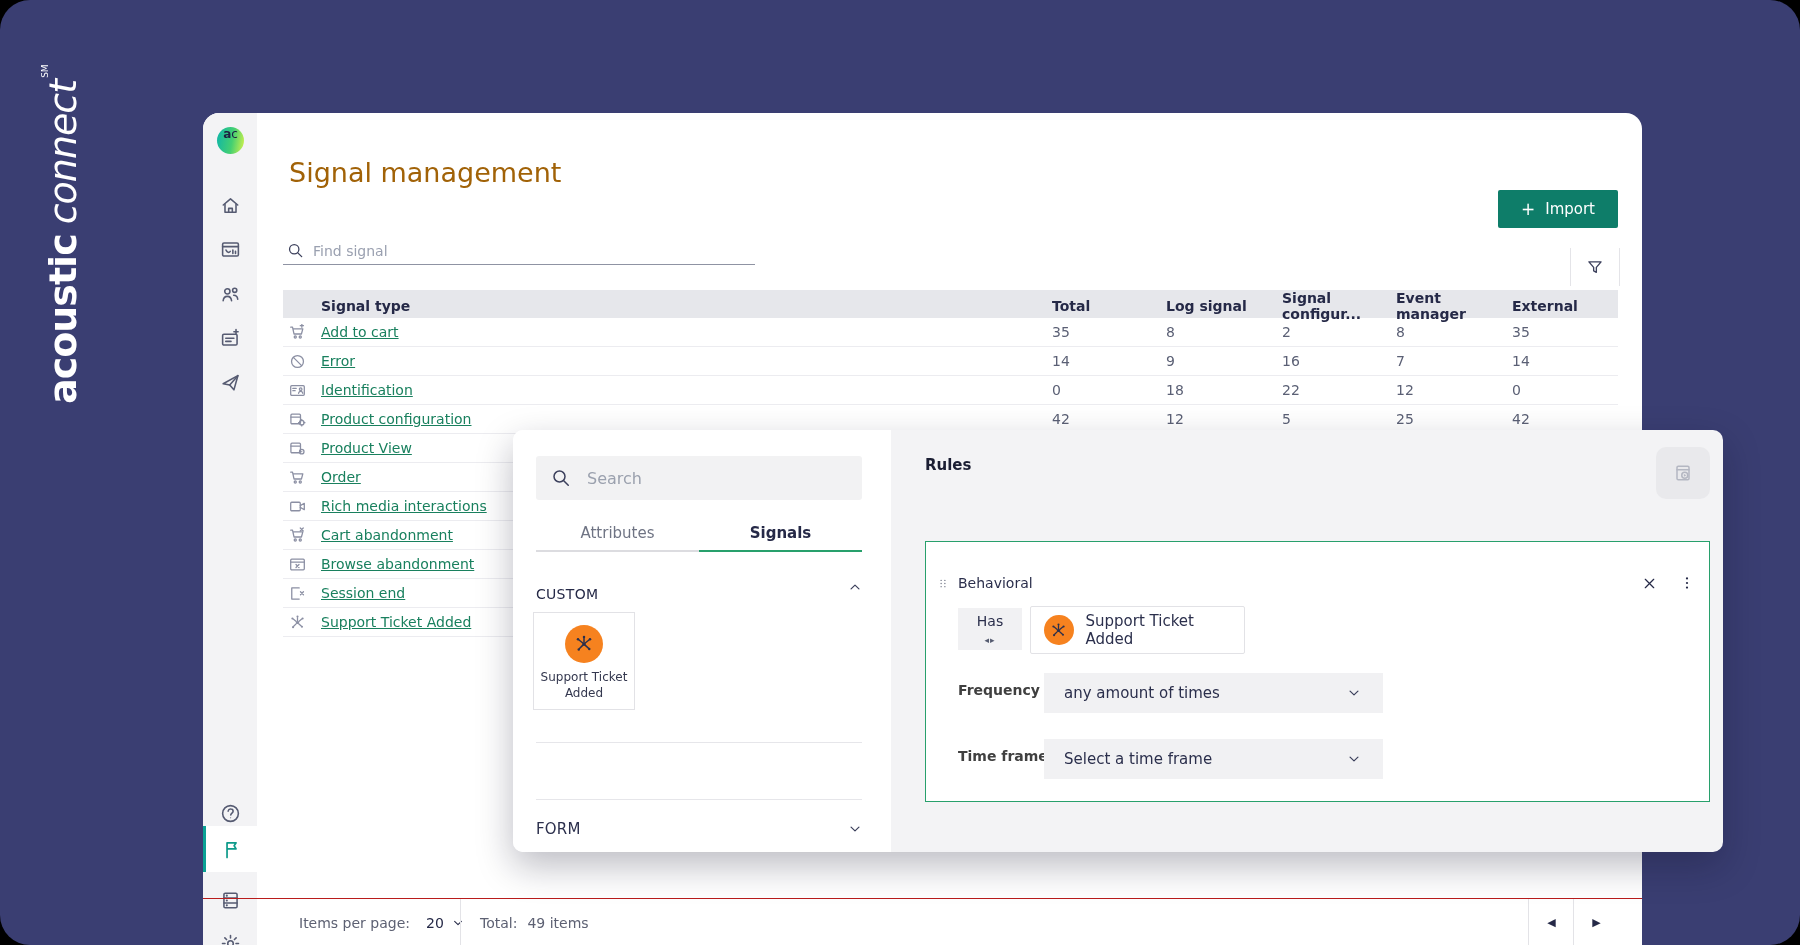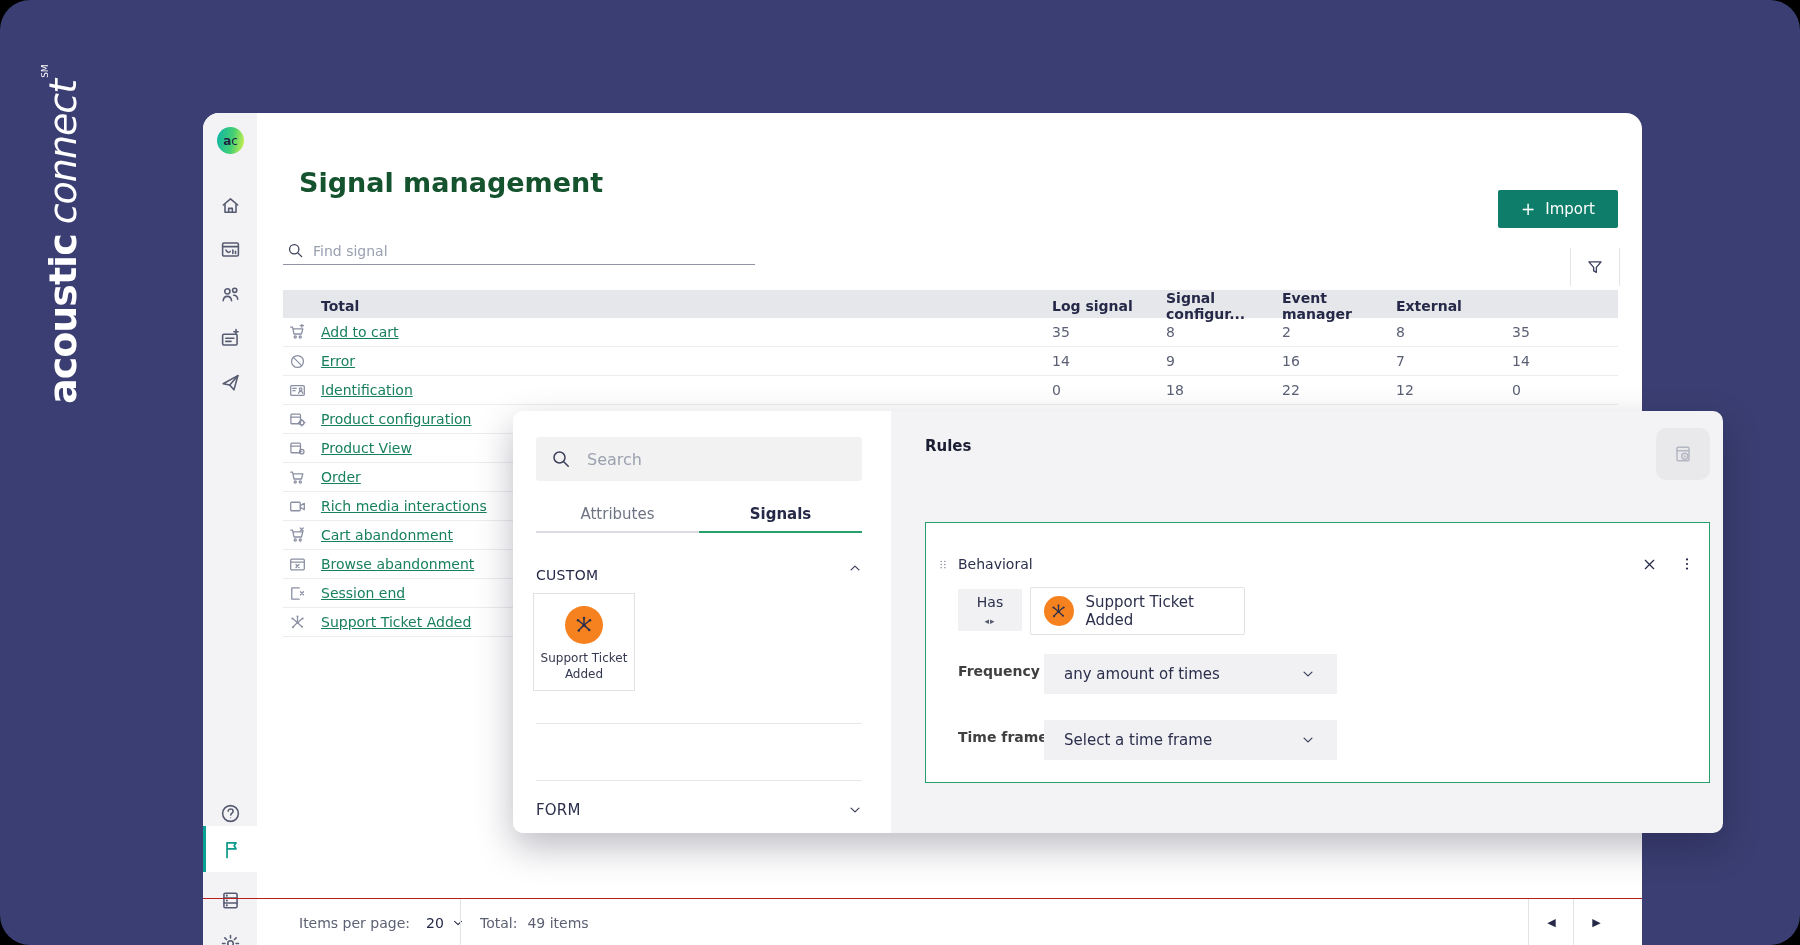--- a/index.html
+++ b/index.html
@@ -9,28 +9,28 @@
   
   .brand{position:absolute;left:40px;top:404px;z-index:1;}
   .brand-inner{display:block;transform:rotate(-90deg);transform-origin:0 0;white-space:nowrap;color:#fff;font-size:38px;letter-spacing:-1px;}
   .brand-acoustic{font-weight:700;}
   .brand-connect{font-weight:300;font-style:italic;margin-left:10px;}
   .brand-sm{font-size:9px;font-style:normal;font-weight:400;vertical-align:28px;margin-left:2px;letter-spacing:0;}
 
   
   .app{position:absolute;left:203px;top:113px;width:1439px;height:832px;background:#fff;border-radius:16px 16px 0 0;z-index:2;}
   .rail{position:absolute;left:0;top:0;width:54px;height:832px;background:#f3f3f5;border-radius:16px 0 0 0;}
-  .avatar{position:absolute;left:14px;top:14px;width:27px;height:27px;border-radius:50%;background:linear-gradient(100deg,#12b7a5 5%,#43cf72 55%,#c6ef4e 95%);color:#1d2142;font-size:12px;display:flex;align-items:center;justify-content:center;}
+  .avatar{position:absolute;left:14px;top:14px;width:27px;height:27px;border-radius:50%;background:linear-gradient(100deg,#12b7a5 5%,#43cf72 55%,#c6ef4e 95%);color:#1d2142;font-size:12px;display:flex;align-items:flex-start;justify-content:center;}
   .avatar b{font-weight:700;}
   .rail-item{position:absolute;left:0;width:54px;height:44px;display:flex;align-items:center;justify-content:center;color:#565b72;cursor:pointer;}
   .rail-item.active{background:#fff;border-left:3px solid #0aa194;width:51px;color:#0d9a8a;height:46px;}
   .rail-item .icon{width:21px;height:21px;display:block;}
   .icon svg{width:100%;height:100%;display:block;}
   
-  .page-title{position:absolute;left:80px;top:38px;font-size:27px;font-weight:700;color:#14532d;margin:16px;}
+  .page-title{position:absolute;left:80px;top:38px;font-size:27px;font-weight:400;color:#a16207;margin:6px;}
   .import-btn{position:absolute;left:1295px;top:77px;width:120px;height:38px;background:var(--teal,#0e7d69);color:#fff;border:none;border-radius:2px;font-size:15px;font-family:inherit;display:flex;align-items:center;justify-content:center;gap:10px;cursor:pointer;}
   .import-plus{font-size:17px;font-weight:400;}
 
   .find-icon{position:absolute;left:84px;top:129px;width:17px;height:17px;color:#3c405c;}
   .find-input{position:absolute;left:108px;top:124px;width:380px;height:26px;border:none;background:transparent;outline:none;font-family:inherit;font-size:14px;color:#252947;}
   .find-input::placeholder{color:#9aa0b0;}
   .find-underline{position:absolute;left:80px;top:151px;width:472px;border-bottom:1px solid #8f93a3;}
   .filter-seg{position:absolute;left:1367px;top:135px;width:48px;height:38px;border-left:1px solid #e4e4e8;border-right:1px solid #e4e4e8;display:flex;align-items:center;justify-content:center;color:#3c405c;cursor:pointer;}
   .filter-seg .icon{width:18px;height:18px;}
 
@@ -46,21 +46,21 @@
   .fleft{position:absolute;left:96px;top:0;height:47px;display:flex;align-items:center;gap:8px;}
   .ipp-select{display:flex;align-items:center;gap:8px;color:#252947;cursor:pointer;margin-left:8px;}
   .ipp-select .icon{width:12px;height:12px;color:#252947;}
   .fdivider{position:absolute;left:257px;top:0;height:47px;border-left:1px solid #e3e3e7;}
   .ftotal{position:absolute;left:277px;top:0;height:47px;display:flex;align-items:center;gap:10px;justify-content:flex-end;}
   .pg-btn{position:absolute;top:0;width:45px;height:47px;border-left:1px solid #e3e3e7;display:flex;align-items:center;justify-content:center;color:#252947;font-size:11px;cursor:pointer;background:#fff;}
   .pg-back{left:1325px;}
   .pg-fwd{left:1370px;}
 
   
-  .modal{position:absolute;left:513px;top:411px;width:1210px;height:422px;z-index:5;border-radius:10px;box-shadow:0 14px 36px rgba(14,16,40,.28);}
+  .modal{position:absolute;left:513px;top:430px;width:1210px;height:422px;z-index:5;border-radius:10px;box-shadow:0 14px 36px rgba(14,16,40,.28);}
   .picker{position:absolute;left:0;top:0;width:378px;height:422px;background:#fff;border-radius:10px 0 0 10px;}
   .searchbox{position:absolute;left:23px;top:26px;width:326px;height:44px;background:#f2f2f3;border-radius:3px;display:flex;align-items:center;}
   .searchbox .icon{width:20px;height:20px;color:#3c405c;margin:0 14px 0 15px;}
   .search-input{flex:1;border:none;background:transparent;outline:none;font-family:inherit;font-size:16px;color:#252947;}
   .search-input::placeholder{color:#9ba1ae;}
   .tabs{position:absolute;left:23px;top:92px;width:326px;height:30px;display:flex;}
   .tab{width:163px;text-align:center;font-size:15px;color:#6f7484;border-bottom:2px solid #dcdce0;padding-top:2px;cursor:pointer;}
   .tab.active{color:#252947;font-weight:700;border-bottom-color:var(--green,#28a06c);}
   .sect-head{position:absolute;left:23px;width:326px;height:28px;display:flex;align-items:center;justify-content:space-between;color:#252947;cursor:pointer;}
   .sect-head .label{font-size:14px;letter-spacing:.3px;margin-top:13px;}
@@ -88,21 +88,21 @@
   .rule-kebab{position:absolute;left:753px;top:33px;width:16px;height:16px;color:#252947;cursor:pointer;}
   .has-chip{position:absolute;left:32px;top:66px;width:64px;height:42px;background:#f1f1f3;display:flex;align-items:center;justify-content:center;gap:6px;font-size:14px;color:#2b2f4c;cursor:pointer;flex-direction:column;}
   .swap-glyph{font-size:9px;color:#555b70;letter-spacing:1px;}
   .signal-chip{position:absolute;left:104px;top:64px;width:213px;height:46px;background:#fff;border:1px solid #e2e2e6;border-radius:2px;display:flex;align-items:center;cursor:pointer;}
   .chip-circle{width:30px;height:30px;border-radius:50%;background:var(--orange,#f6821f);margin:0 12px 0 13px;display:flex;align-items:center;justify-content:center;color:#2b2f4c;}
   .chip-circle .icon{width:17px;height:17px;}
   .chip-label{font-size:15px;color:#2b2f4c;}
   .rule-label{position:absolute;left:32px;font-size:14px;font-weight:700;color:#404040;}
   .lbl-freq{top:140px;}
   .lbl-tf{top:206px;}
-  .dropdown{position:absolute;left:118px;width:293px;height:40px;background:#f1f1f3;display:flex;align-items:center;justify-content:space-between;font-size:15px;color:#2b2f4c;cursor:pointer;}
+  .dropdown{position:absolute;left:118px;width:339px;height:40px;background:#f1f1f3;display:flex;align-items:center;justify-content:space-between;font-size:15px;color:#2b2f4c;cursor:pointer;}
   .dd-freq{top:131px;}
   .dd-tf{top:197px;}
   .dropdown .dd-value{margin-left:20px;}
   .dropdown .icon{width:14px;height:14px;color:#3c405c;margin-right:22px;}
 </style>
 </head>
 <body>
 
 <div class="canvas">
 
@@ -218,20 +218,21 @@
     <div class="filter-seg">
         <span class="icon" id="funnel-icon">
           <svg viewBox="0 0 16 16" fill="none" stroke="currentColor" stroke-width="1.2" stroke-linecap="round" stroke-linejoin="round">
             <path d="M2.6 3.4h10.8L9.2 8.3v4.4l-2.4-1.3V8.3L2.6 3.4Z"></path>
           </svg>
         </span>
       </div>
 
     <div class="thead tgrid">
       <span></span>
+      <span>Signal type</span>
       <span>Total</span>
       <span>Log signal</span>
       <span>Signal configur...</span>
       <span>Event manager</span>
       <span>External</span>
     </div>
     <div class="tbody" id="table-body">
         <div class="trow tgrid">
           <span class="icon">
             <svg viewBox="0 0 16 16" fill="none" stroke="currentColor" stroke-width="1.2" stroke-linecap="round" stroke-linejoin="round">

